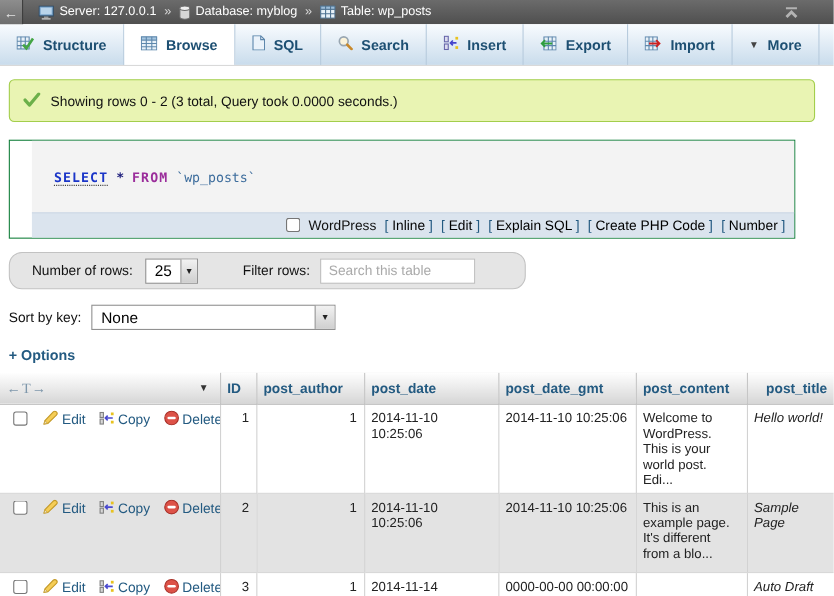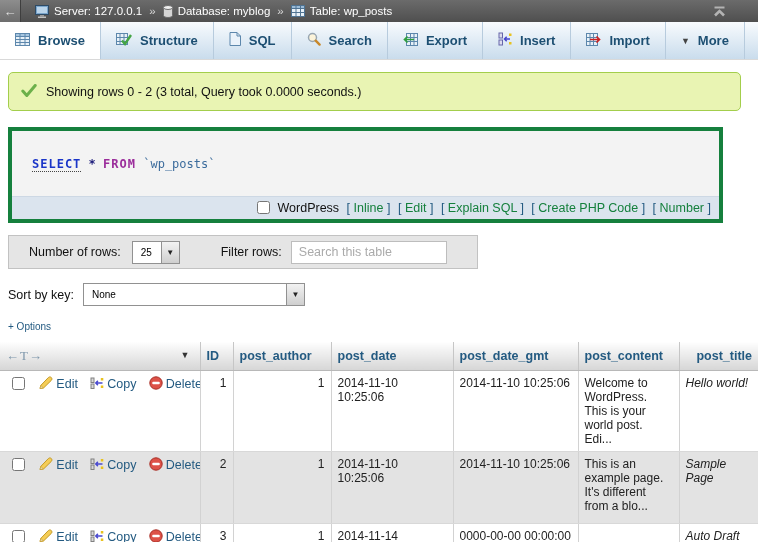--- a/index.html
+++ b/index.html
@@ -25,57 +25,57 @@
          font-size:13px; cursor:pointer; }
   .tab.active { background:#fff; }
   .tab .more-arr { font-size:9px; color:#444; }
 
   
   .success { margin:12px 17px 0 8px; height:39px; background:#e9f4b3;
              border:1px solid #a3ce4c; border-radius:5px; display:flex;
              align-items:center; gap:9px; padding:0 12px; font-size:12.5px; color:#111; }
 
   
-  .querybox { margin:16px 35px 0 8px; border:4px solid #15803d; }
+  .querybox { margin:16px 35px 0 8px; border:1px solid #15803d;padding-left:20px; }
   .query-sql { background:#f3f3f3; padding:26px 20px 25px;
                font-family:"DejaVu Sans Mono", monospace; font-size:12px; }
   .sql-select { color:#1a35c8; border-bottom:1px dotted #444; font-weight:bold; letter-spacing:1px; }
   .sql-star   { color:#1b1b7a; font-weight:bold; }
   .sql-from   { color:#9b2d9b; font-weight:bold; letter-spacing:1px; }
   .sql-table  { color:#3c6c9c; }
   .query-tools { background:#dbe4ee; border-top:1px solid #cdd8e4; padding:4px 8px;
                  text-align:right; font-size:12.5px; color:#111; }
   .query-tools input { vertical-align:-2px; margin-right:4px; }
   .qt-grp { margin-left:4px; white-space:nowrap; }
   .qt-br   { color:#235a81; }
-  .qt-link { color:#15803d; text-decoration:none; cursor:pointer; }
+  .qt-link { color:#000000; text-decoration:none; cursor:pointer; }
 
   
   .pma-select { display:inline-flex; align-items:center; border:1px solid #919191;
                 background:#fff; height:23px; cursor:pointer; }
-  .pma-select .val { padding:0 8px; flex:1; font-size:10px; color:#000; }
+  .pma-select .val { padding:0 8px; flex:1; font-size:14px; color:#000; }
   .pma-select .btn { width:18px; align-self:stretch; border-left:1px solid #919191;
                      background:linear-gradient(#f2f2f2,#cfcfcf); display:flex;
                      align-items:center; justify-content:center; font-size:8px; color:#222; }
   .sel-rows { width:48px; }
   .sel-sort { width:222px; }
-  .filter-input { width:156px; height:23px; border:1px solid #bdbdbd; padding:0 7px;
+  .filter-input { width:141px; height:23px; border:1px solid #bdbdbd; padding:0 7px;
                   font-size:12.5px; font-family:"Liberation Sans",sans-serif; color:#333; }
   .filter-input::placeholder { color:#aaa; }
 
   
   .rowsbar { margin:12px 0 0 8px; width:470px; height:34px; background:#e5e5e5;
-             border:1px solid #c2c2c2; border-radius:0; display:flex;
+             border:1px solid #c2c2c2; border-radius:12px; display:flex;
              align-items:center; padding-left:20px; font-size:12.5px; color:#111; }
   .rowsbar .lbl1 { margin-right:11px; }
   .rowsbar .lbl2 { margin-left:41px; margin-right:9px; }
   .sortrow { margin:14px 0 0 8px; display:flex; align-items:center; gap:9px;
              font-size:12.5px; color:#111; }
   .options-link { display:inline-block; margin:15px 0 0 8px; color:#235a81;
-                  font-size:10px; text-decoration:none; cursor:pointer; }
+                  font-size:13px; text-decoration:none; cursor:pointer;font-weight:bold; }
 
   
   table.data { border-collapse:collapse; table-layout:fixed; width:758px; margin-top:9px; }
   table.data th { background:linear-gradient(#fefefe,#d6d6d6); color:#235a81;
                   font-size:12.5px; font-weight:bold; text-align:left;
                   padding:6px 6px; border-right:1px solid #c6c6c6;
                   border-bottom:1px solid #b8b8b8; height:27px; cursor:pointer; }
   table.data th:last-child { border-right:none;text-align:right; }
   table.data td { vertical-align:top; padding:5px 6px; font-size:12px;
                   border-right:1px solid #d2d2d2; border-bottom:1px solid #d8d8d8;
@@ -133,67 +133,67 @@
   <span class="collapse-btn">
     <svg width="15" height="11" viewBox="0 0 15 11">
         <path d="M2.5 1.5h10" stroke="#b3b3b3" stroke-width="2"></path>
         <path d="M3 9.5L7.5 5 12 9.5" fill="none" stroke="#b3b3b3" stroke-width="2.6"></path>
       </svg>
   </span>
 </div>
 
 
 <div class="tabbar">
+  <div class="tab">
+    <span><svg width="16" height="13" viewBox="0 0 16 13">
+          <rect x="0.5" y="0.5" width="11" height="11" fill="#e8f1f8" stroke="#5d87ac"></rect>
+          <path d="M4 .5v11M8 .5v11M.5 4.5h11M.5 8.5h11" stroke="#5d87ac"></path>
+          <path d="M6 7.5l3 3.5 6-9" stroke="#44a544" stroke-width="2.4" fill="none"></path>
+        </svg></span>
+    <span>Structure</span>
+  </div>
   <div class="tab active">
     <span><svg width="15" height="13" viewBox="0 0 15 13">
           <rect x="0.5" y="0.5" width="14" height="12" fill="#e8f1f8" stroke="#5d87ac"></rect>
           <rect x="0.5" y="0.5" width="14" height="3" fill="#a7c6e0" stroke="#5d87ac"></rect>
           <path d="M5 .5v12M10 .5v12M.5 6.5h14M.5 9.5h14" stroke="#5d87ac"></path>
         </svg></span>
     <span>Browse</span>
   </div>
   <div class="tab">
-    <span><svg width="16" height="13" viewBox="0 0 16 13">
-          <rect x="0.5" y="0.5" width="11" height="11" fill="#e8f1f8" stroke="#5d87ac"></rect>
-          <path d="M4 .5v11M8 .5v11M.5 4.5h11M.5 8.5h11" stroke="#5d87ac"></path>
-          <path d="M6 7.5l3 3.5 6-9" stroke="#44a544" stroke-width="2.4" fill="none"></path>
-        </svg></span>
-    <span>Structure</span>
-  </div>
-  <div class="tab">
     <span><svg width="12" height="14" viewBox="0 0 12 14">
           <path d="M1 .5h7l3.5 3.5v9.5H1z" fill="#eaf2fa" stroke="#5d87ac"></path>
           <path d="M8 .5V4h3.5" fill="none" stroke="#5d87ac"></path>
         </svg></span>
     <span>SQL</span>
   </div>
   <div class="tab">
     <span><svg width="14" height="14" viewBox="0 0 14 14">
           <circle cx="5.5" cy="5.5" r="4" fill="#fbf3da" stroke="#98a6b2" stroke-width="1.5"></circle>
           <line x1="8.7" y1="8.7" x2="12.6" y2="12.6" stroke="#c8882a" stroke-width="2.4" stroke-linecap="round"></line>
         </svg></span>
     <span>Search</span>
-  </div>
-  <div class="tab">
-    <span><svg width="15" height="13" viewBox="0 0 15 13">
-          <rect x="3.5" y="0.5" width="11" height="12" fill="#e8f1f8" stroke="#5d87ac"></rect>
-          <path d="M7.5 .5v12M11 .5v12M3.5 4.5h11M3.5 8.5h11" stroke="#5d87ac"></path>
-          <path d="M11 6.5H1.5m3-3l-3 3 3 3" stroke="#2e9e3e" stroke-width="1.7" fill="none"></path>
-        </svg></span>
-    <span>Export</span>
   </div>
   <div class="tab">
     <span><svg width="14" height="14" viewBox="0 0 14 14">
           <rect x="1" y="1" width="3.5" height="5" fill="#dcdcee" stroke="#6666aa"></rect>
           <rect x="1" y="8" width="3.5" height="5" fill="#dcdcee" stroke="#6666aa"></rect>
           <path d="M12 7H6.5m2.2-2.2L6.5 7l2.2 2.2" stroke="#4444cc" stroke-width="1.5" fill="none"></path>
           <rect x="11" y="1.5" width="2.5" height="2.5" fill="#e8c21f"></rect>
           <rect x="11" y="10" width="2.5" height="2.5" fill="#e8c21f"></rect>
         </svg></span>
     <span>Insert</span>
+  </div>
+  <div class="tab">
+    <span><svg width="15" height="13" viewBox="0 0 15 13">
+          <rect x="3.5" y="0.5" width="11" height="12" fill="#e8f1f8" stroke="#5d87ac"></rect>
+          <path d="M7.5 .5v12M11 .5v12M3.5 4.5h11M3.5 8.5h11" stroke="#5d87ac"></path>
+          <path d="M11 6.5H1.5m3-3l-3 3 3 3" stroke="#2e9e3e" stroke-width="1.7" fill="none"></path>
+        </svg></span>
+    <span>Export</span>
   </div>
   <div class="tab">
     <span><svg width="15" height="13" viewBox="0 0 15 13">
           <rect x="0.5" y="0.5" width="11" height="12" fill="#e8f1f8" stroke="#5d87ac"></rect>
           <path d="M4 .5v12M7.5 .5v12M.5 4.5h11M.5 8.5h11" stroke="#5d87ac"></path>
           <path d="M4 6.5h9.5m-3-3l3 3-3 3" stroke="#cc2222" stroke-width="1.7" fill="none"></path>
         </svg></span>
     <span>Import</span>
   </div>
   <div class="tab">

